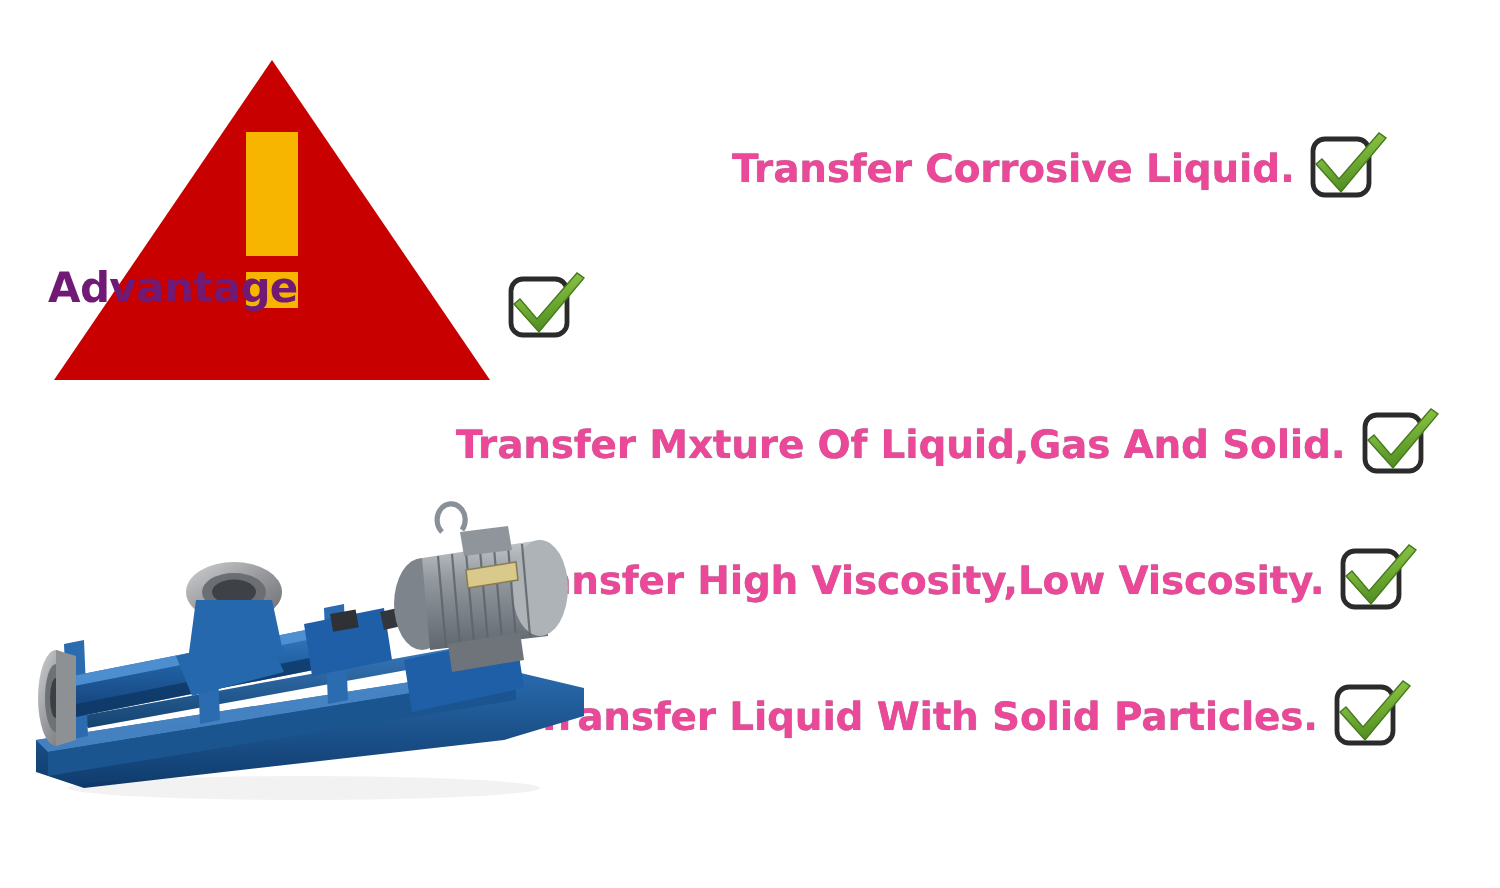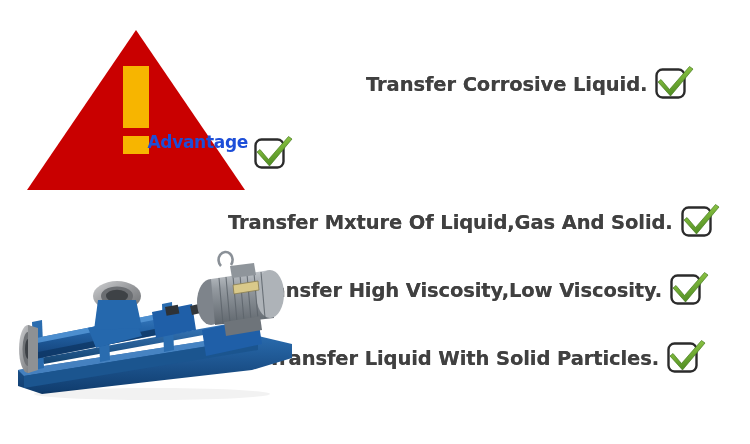--- a/index.html
+++ b/index.html
@@ -27,24 +27,24 @@
   #advantage-badge svg {
     display: block;
     width: 224px;
     height: 168px;
   }
   #advantage-label {
     position: absolute;
     left: 0;
     top: 108px;
     width: 224px;
-    text-align: right;
-    font-size: 17px;
+    text-align: left;
+    font-size: 21px;
     font-weight: bold;
-    color: #1d4ed8;
+    color: #701a75;
     letter-spacing: -0.3px;
     line-height: 1;
     font-family: "DejaVu Sans", "Liberation Sans", sans-serif;
   }
 
   
   #feature-list {
     position: absolute;
     left: 0;
     top: 0;
@@ -53,21 +53,21 @@
   }
   .feature-row {
     position: absolute;
     display: flex;
     align-items: center;
     height: 44px;
   }
   .feature-text {
     font-size: 19.5px;
     font-weight: bold;
-    color: #404040;
+    color: #ec4899;
     white-space: nowrap;
     letter-spacing: -0.1px;
     font-family: "DejaVu Sans", "Liberation Sans", sans-serif;
     text-shadow: 0 0 0.4px rgba(0,0,0,0.55);
   }
   .check-icon {
     width: 46px;
     height: 46px;
     flex: 0 0 46px;
     margin-left: 4px;

